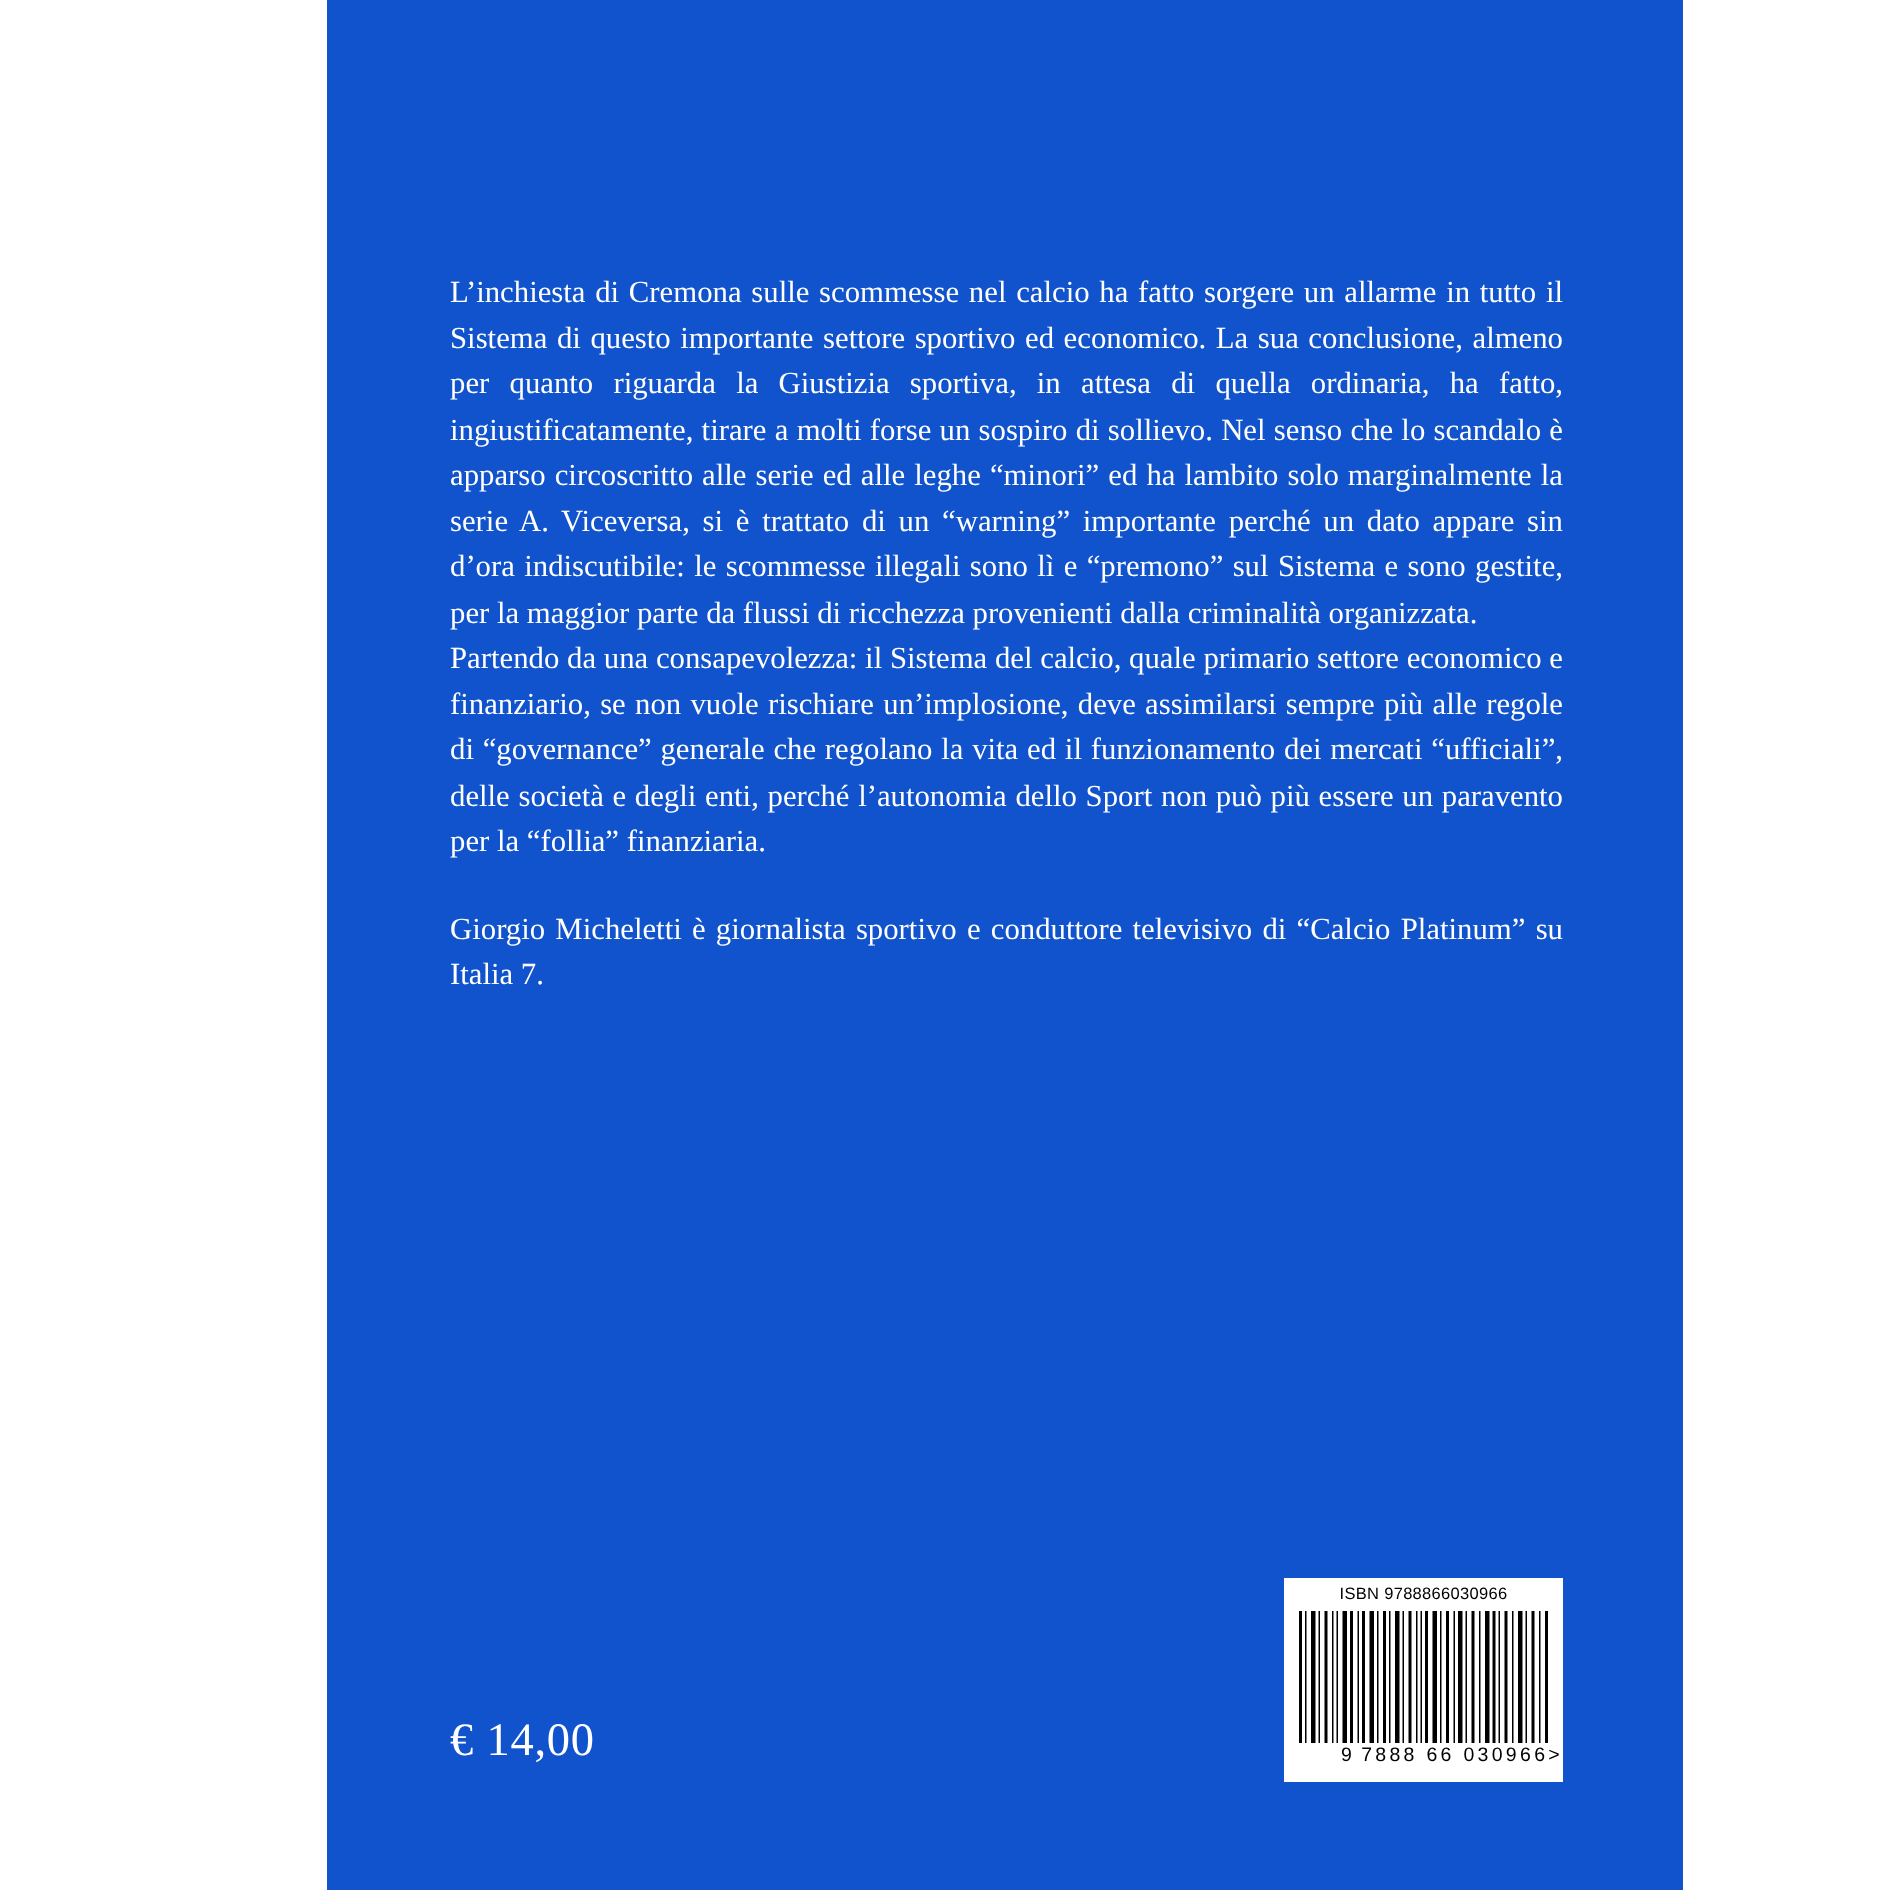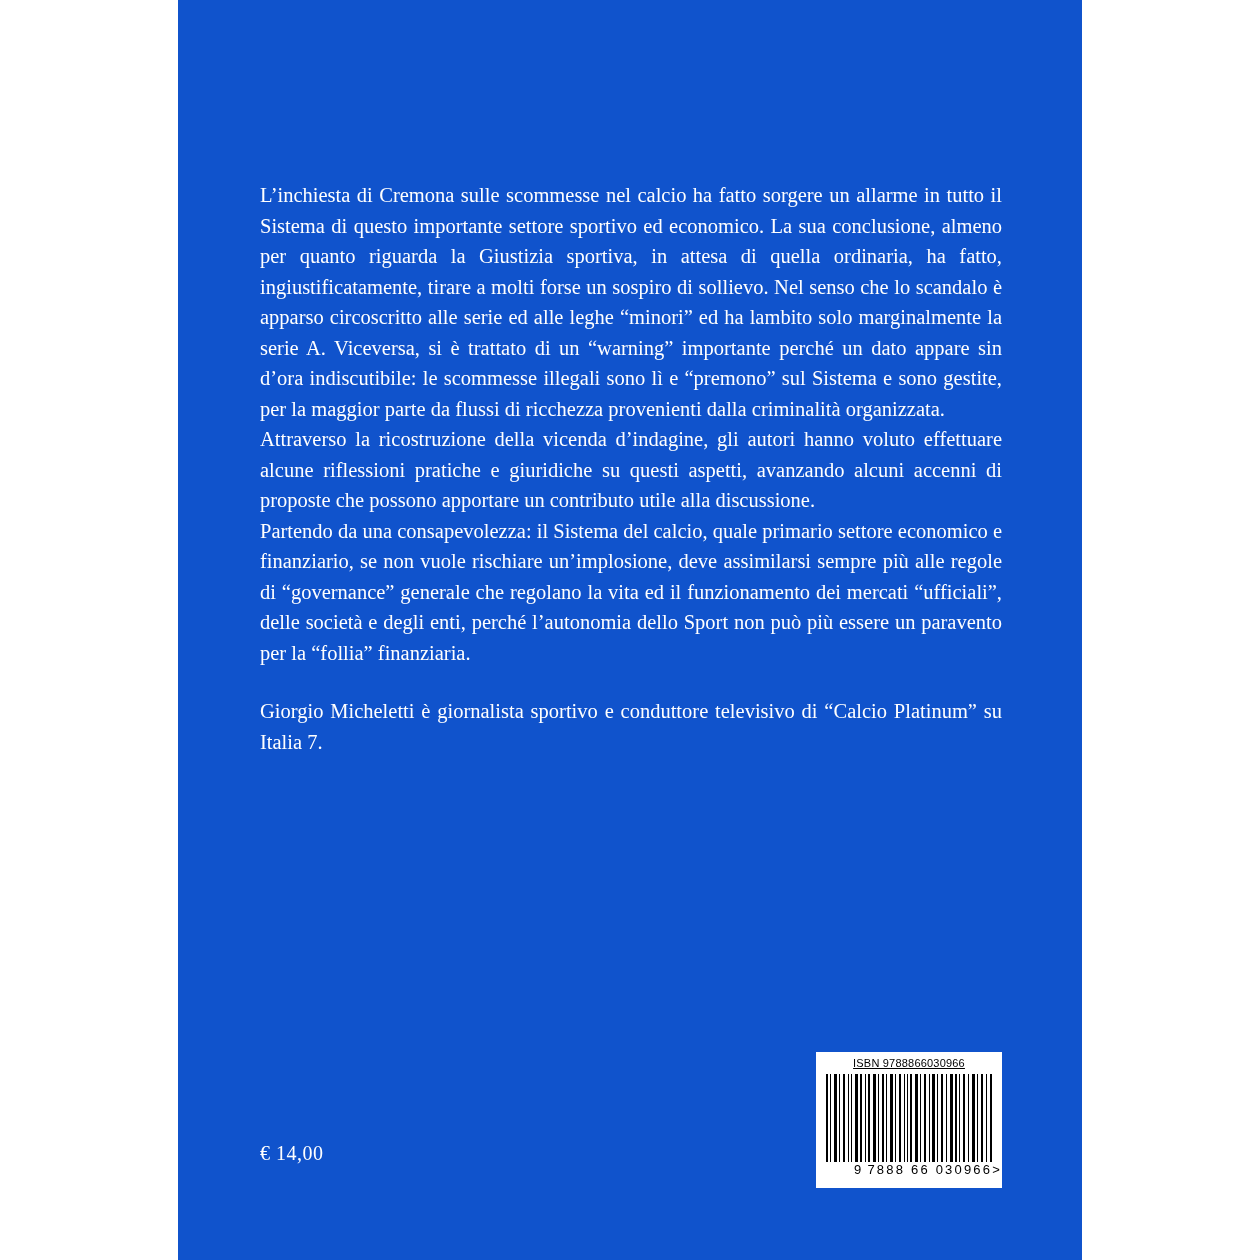--- a/index.html
+++ b/index.html
@@ -11,20 +11,21 @@
     width: 1260px;
     height: 1260px;
     font-family: "Liberation Serif", serif;
     overflow: hidden;
   }
   .page {
     position: relative;
     width: 1083px;
     height: 1260px;
     background: #ffffff;
+    margin-left: 40px;
   }
   .cover {
     position: absolute;
     left: 178px;
     top: 0px;
     width: 904px;
     height: 1260px;
     background: #1053CC;
     box-sizing: border-box;
   }
@@ -43,21 +44,21 @@
     margin: 0 0 0 0;
   }
   .blurb p.gap {
     margin-top: 28px;
   }
   .price {
     position: absolute;
     left: 82px;
     top: 1142px;
     color: #ffffff;
-    font-size: 20px;
+    font-size: 31px;
     letter-spacing: 0.5px;
   }
   .barcode-box {
     position: absolute;
     left: 638px;
     top: 1052px;
     width: 186px;
     height: 136px;
     background: #ffffff;
     padding: 0;
@@ -66,21 +67,20 @@
   .isbn-text {
     position: absolute;
     left: 0;
     top: 5px;
     width: 186px;
     text-align: center;
     font-family: "Liberation Sans", sans-serif;
     font-size: 11px;
     color: #000000;
     letter-spacing: 0.2px;
-    text-decoration: underline;
   }
   .bars {
     position: absolute;
     left: 10px;
     top: 22px;
     width: 168px;
     height: 88px;
   }
   .bars i {
     position: absolute;
@@ -105,21 +105,20 @@
   }
 </style>
 </head>
 <body>
 
 <div class="page">
   <div class="cover">
 
     <div class="blurb">
       <p>L’inchiesta di Cremona sulle scommesse nel calcio ha fatto sorgere un allarme in tutto il Sistema di questo importante settore sportivo ed economico. La sua conclusione, almeno per quanto riguarda la Giustizia sportiva, in attesa di quella ordinaria, ha fatto, ingiustificatamente, tirare a molti forse un sospiro di sollievo. Nel senso che lo scandalo è apparso circoscritto alle serie ed alle leghe “minori” ed ha lambito solo marginalmente la serie A. Viceversa, si è trattato di un “warning” importante perché un dato appare sin d’ora indiscutibile: le scommesse illegali sono lì e “premono” sul  Sistema e sono gestite, per la maggior parte da flussi di ricchezza provenienti dalla criminalità organizzata.</p>
-      <p>Attraverso la ricostruzione della vicenda d’indagine, gli autori hanno voluto effettuare alcune riflessioni pratiche e giuridiche su questi aspetti, avanzando alcuni accenni di proposte che possono apportare un contributo utile alla discussione.</p>
       <p>Partendo da una consapevolezza: il Sistema del calcio, quale primario settore economico e finanziario, se non vuole rischiare un’implosione, deve assimilarsi sempre più alle regole di “governance” generale che regolano la vita ed il funzionamento dei mercati “ufficiali”, delle società e degli enti, perché l’autonomia dello Sport non può più essere un paravento per la “follia” finanziaria.</p>
       <p class="gap">Giorgio Micheletti è giornalista sportivo e conduttore televisivo di “Calcio Platinum” su Italia 7.</p>
     </div>
 
     <div class="price">€ 14,00</div>
 
     <div class="barcode-box">
       <div class="isbn-text">ISBN 9788866030966</div>
       <div class="bars">
         <i style="left:0px;width:2px"></i>

